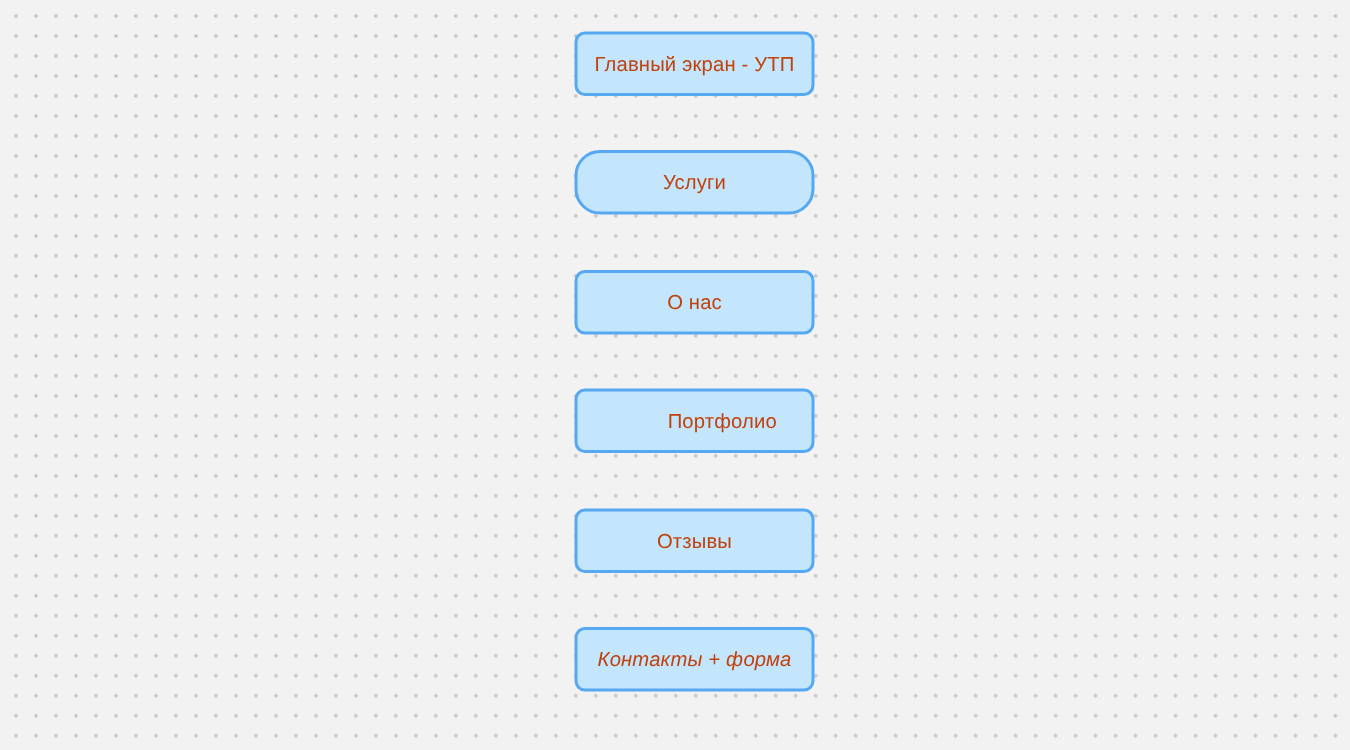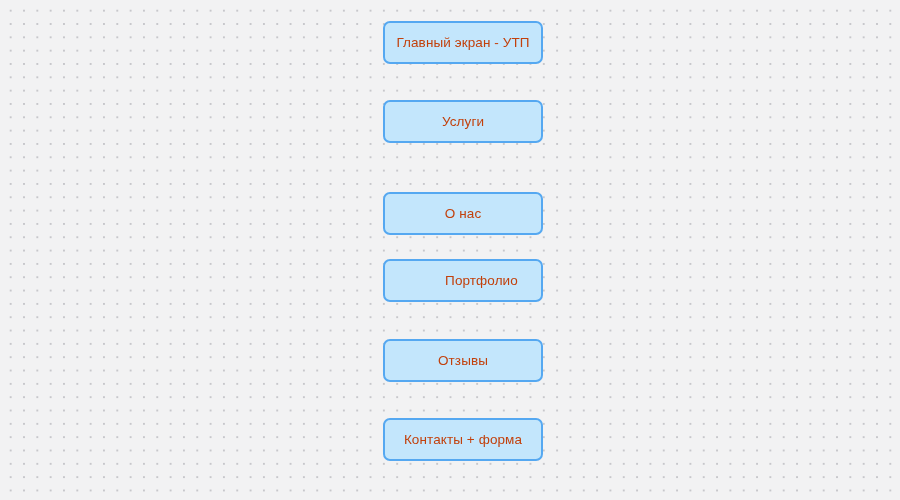--- a/index.html
+++ b/index.html
@@ -29,25 +29,25 @@
     background: #c3e6fc;
     border: 2.5px solid #55a8f1;
     border-radius: 7px;
     display: flex;
     align-items: center;
     justify-content: center;
     cursor: pointer;
   }
 
   .node:nth-of-type(1) { top: 21px; }
-  .node:nth-of-type(2) { top: 100px; }
-  .node:nth-of-type(3) { top: 192px; }
+  .node:nth-of-type(2) { top: 100px; border-radius: 17px; }
+  .node:nth-of-type(3) { top: 180px; }
   .node:nth-of-type(4) { top: 259px; padding-left: 37px; }
   .node:nth-of-type(5) { top: 339px; }
-  .node:nth-of-type(6) { top: 418px; }
+  .node:nth-of-type(6) { top: 418px; font-style: italic; }
 
   .node-label {
     font-size: 13.5px;
     font-weight: 400;
     color: #c2410c;
     line-height: 1;
     white-space: nowrap;
     letter-spacing: 0.1px;
   }
 </style>

